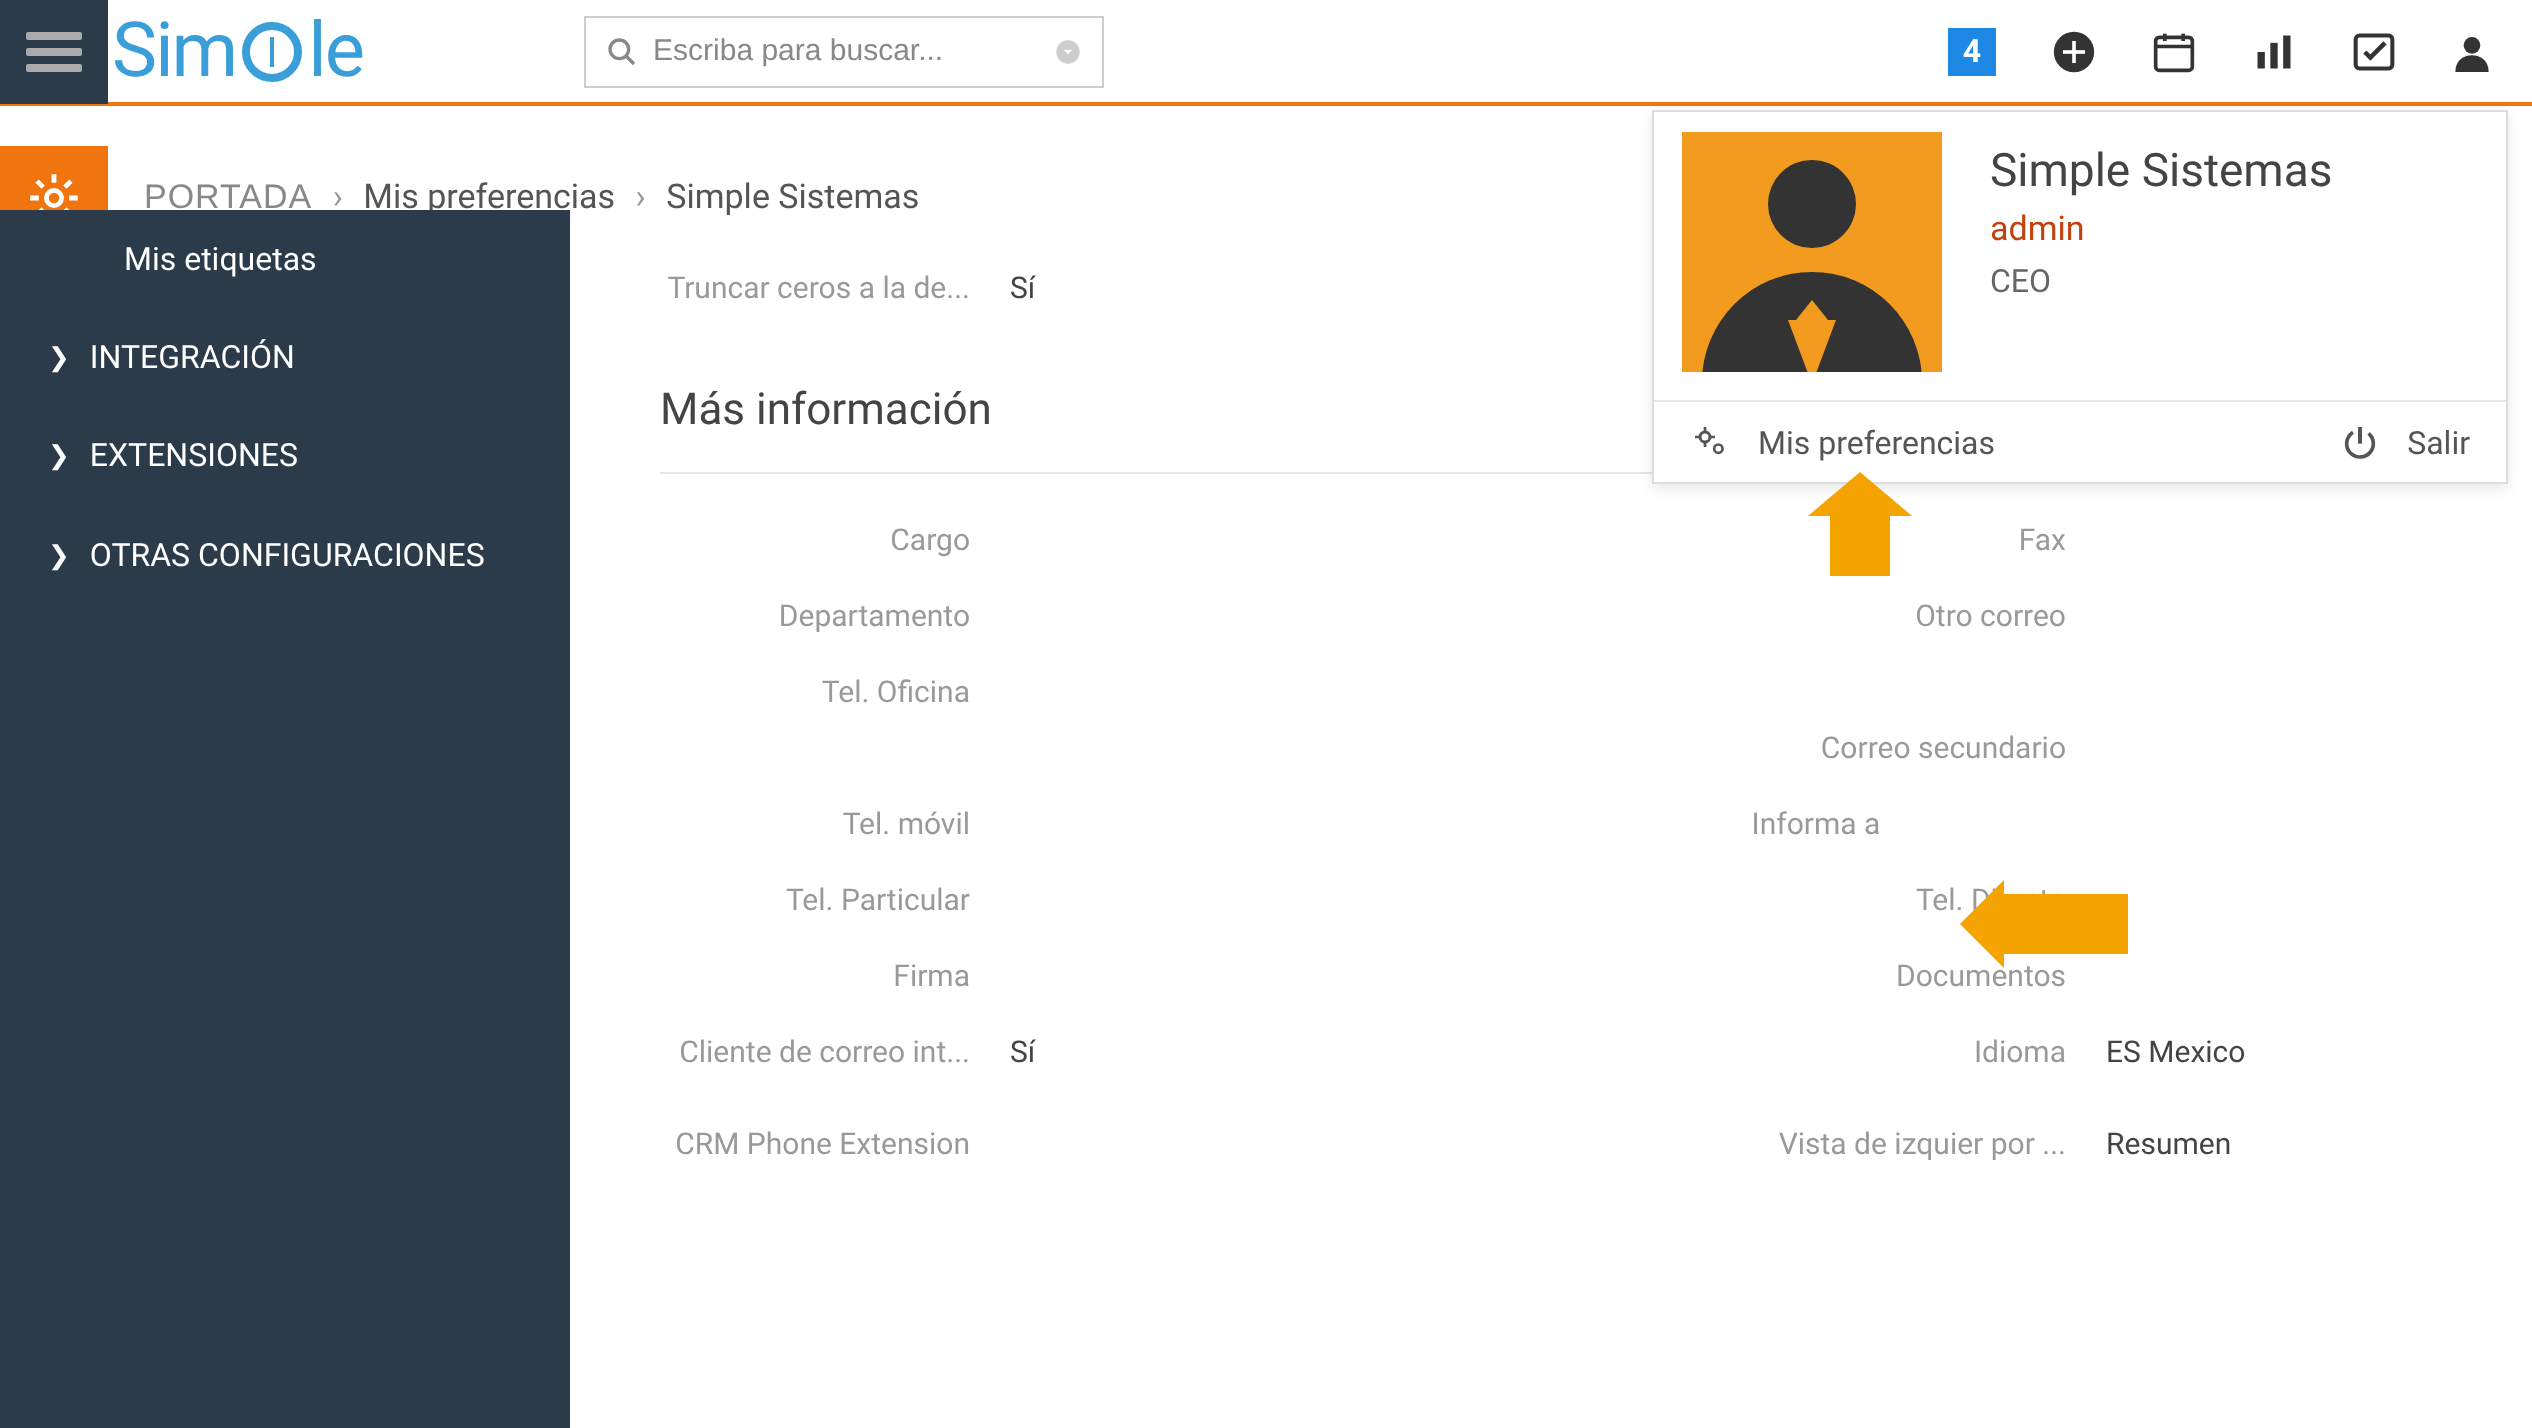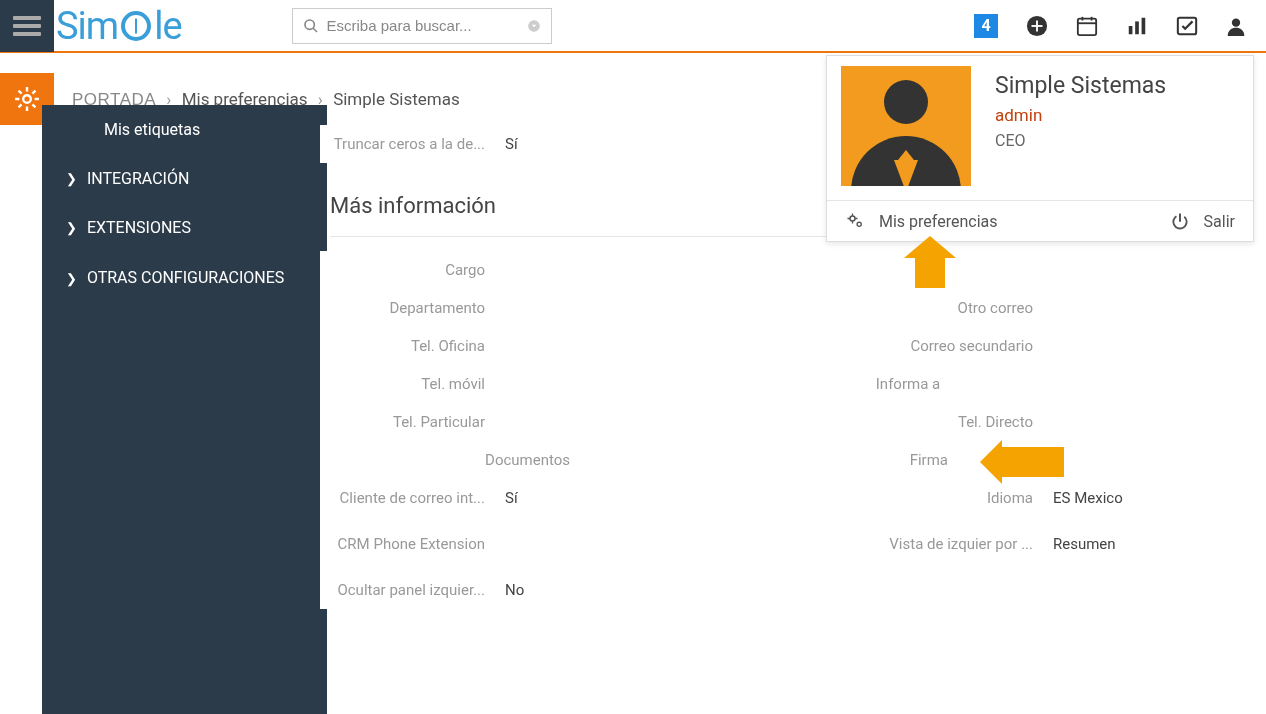--- a/index.html
+++ b/index.html
@@ -22,21 +22,21 @@
     .badge4 { background: #1e88e5; color: #fff; font-weight: bold; width: 24px; height: 24px; display: flex; align-items: center; justify-content: center; font-size: 16px; }
     
     
     .crumb-bar { height: 52px; display: flex; align-items: center; margin-top: 20px; }
     .gear-box { width: 54px; height: 52px; background: #f0750f; display: flex; align-items: center; justify-content: center; color: #fff; font-size: 22px; }
     .crumbs { margin-left: 18px; font-size: 17px; color: #555; }
     .crumbs .home { color: #888; font-weight: 500; letter-spacing: 0.5px; font-family: Arial, sans-serif; font-stretch: condensed; }
     .crumbs .sep { margin: 0 6px; color: #999; }
     
     
-    .sidebar { position: absolute; left: 0; top: 105px; bottom: 0; width: 285px; background: #2c3b49; color: #fff; padding-top: 0; margin-left: 42px; }
+    .sidebar { position: absolute; left: 0; top: 105px; bottom: 0; width: 285px; background: #2c3b49; color: #fff; padding-top: 0; }
     .side-item { padding: 15px 24px; font-size: 16px; color: #fff; cursor: pointer; display: flex; align-items: center; gap: 10px; }
     .side-item.sub { padding-left: 62px; }
     .side-item .chev { font-size: 13px; color: #fff; }
     
     
     .main { position: absolute; left: 285px; top: 105px; right: 0; bottom: 0; padding: 0 20px 20px 35px; overflow: hidden; }
     .panel { background: #fff; }
     .kv-row { display: flex; padding: 10px 0; }
     .kv-col { flex: 1; display: flex; }
     .kv-label { width: 185px; text-align: right; color: #999; font-size: 15px; padding-right: 20px; white-space: nowrap; overflow: hidden; text-overflow: ellipsis; }
@@ -183,38 +183,42 @@
 
   <h2 class="sect-title">Más información</h2>
   <hr class="hr">
 
   <div class="panel">
     <div class="kv-row">
         <div class="kv-col">
           <div class="kv-label">Cargo</div>
           <div class="kv-value"></div>
         </div>
+        <div class="kv-col">
+          <div class="kv-label" style="width:270px;">Fax</div>
+          <div class="kv-value"></div>
+        </div>
       </div>
     <div class="kv-row">
         <div class="kv-col">
           <div class="kv-label">Departamento</div>
           <div class="kv-value"></div>
         </div>
         <div class="kv-col">
           <div class="kv-label" style="width:270px;">Otro correo</div>
           <div class="kv-value"></div>
         </div>
       </div>
     <div class="kv-row">
         <div class="kv-col">
           <div class="kv-label">Tel. Oficina</div>
           <div class="kv-value"></div>
         </div>
         <div class="kv-col">
-          <div class="kv-label" style="width:270px;">Correo secundario</div>
+          <div class="kv-label" style="width:270px;margin-top:28px;">Correo secundario</div>
           <div class="kv-value"></div>
         </div>
       </div>
     <div class="kv-row">
         <div class="kv-col">
           <div class="kv-label">Tel. móvil</div>
           <div class="kv-value"></div>
         </div>
         <div class="kv-col">
           <div class="kv-label" style="width:270px;text-align:center;">Informa a</div>
@@ -226,25 +230,25 @@
           <div class="kv-label">Tel. Particular</div>
           <div class="kv-value"></div>
         </div>
         <div class="kv-col">
           <div class="kv-label" style="width:270px;">Tel. Directo</div>
           <div class="kv-value"></div>
         </div>
       </div>
     <div class="kv-row">
         <div class="kv-col">
+          <div class="kv-label">Firma</div>
+          <div class="kv-value"></div>
+        </div>
+        <div class="kv-col">
           <div class="kv-label" style="width:270px;">Documentos</div>
-          <div class="kv-value"></div>
-        </div>
-        <div class="kv-col">
-          <div class="kv-label">Firma</div>
           <div class="kv-value"></div>
         </div>
       </div>
     <div class="kv-row">
         <div class="kv-col">
           <div class="kv-label">Cliente de correo int...</div>
           <div class="kv-value">Sí</div>
         </div>
         <div class="kv-col">
           <div class="kv-label" style="width:270px;">Idioma</div>
@@ -255,24 +259,20 @@
         <div class="kv-col">
           <div class="kv-label">CRM Phone Extension</div>
           <div class="kv-value"></div>
         </div>
         <div class="kv-col">
           <div class="kv-label" style="width:270px;">Vista de izquier por ...</div>
           <div class="kv-value">Resumen</div>
         </div>
       </div>
     <div class="kv-row">
-        <div class="kv-col">
-          <div class="kv-label">Ocultar panel izquier...</div>
-          <div class="kv-value">No</div>
-        </div>
         <div class="kv-col"></div>
       </div>
   </div>
 </div>
 
 <div class="user-menu">
   <div class="um-top">
     <div class="avatar">
       <div class="head"></div>
         <div class="body"></div>

